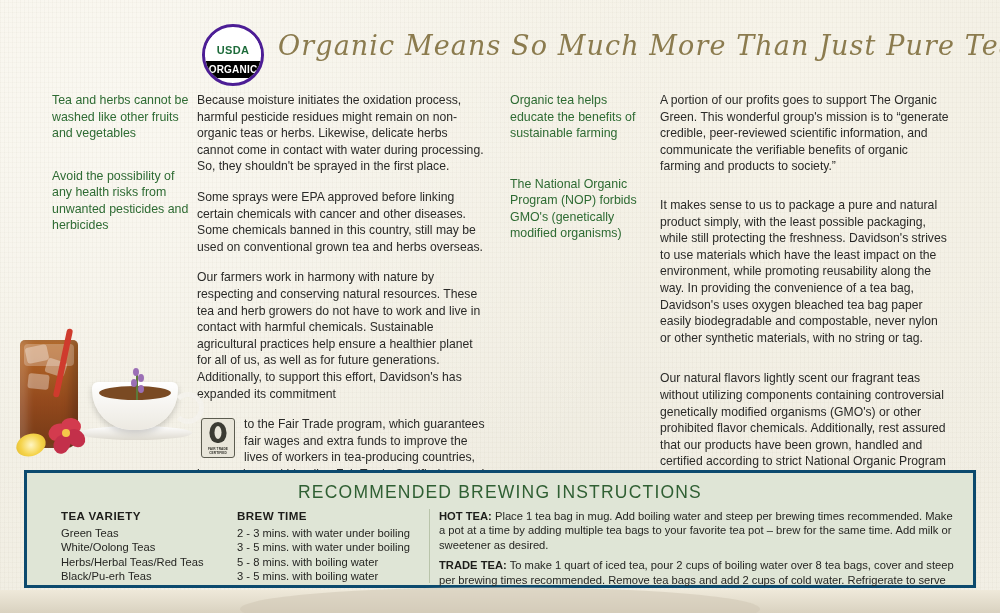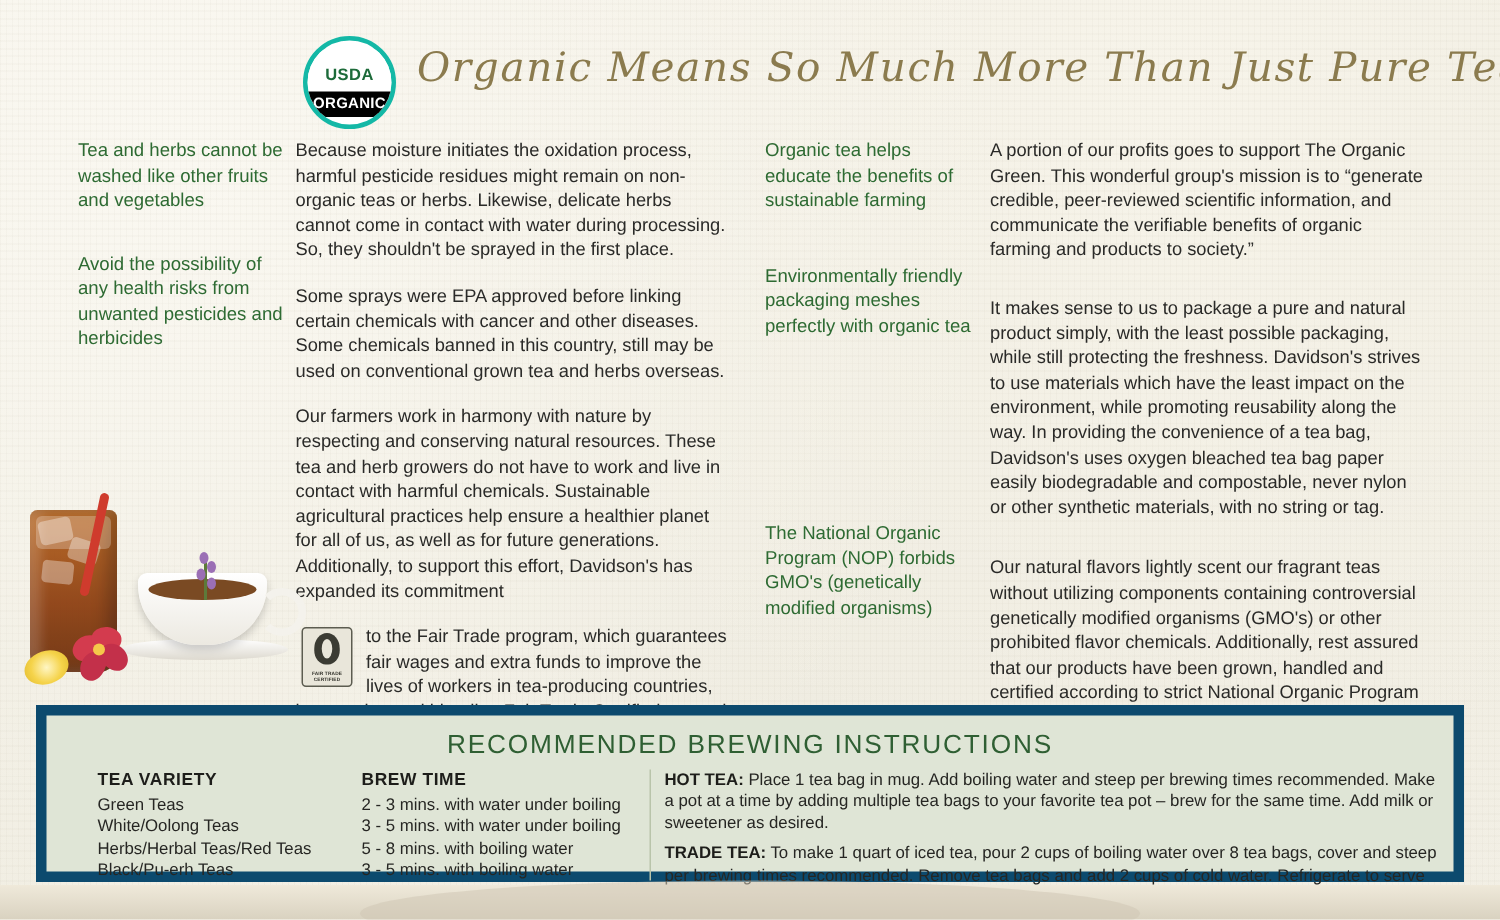--- a/index.html
+++ b/index.html
@@ -22,21 +22,21 @@
     position:absolute;inset:0;
     background-image:
       repeating-linear-gradient(90deg, rgba(150,140,115,0.045) 0px, rgba(150,140,115,0.045) 1px, rgba(0,0,0,0) 1px, rgba(0,0,0,0) 4px),
       repeating-linear-gradient(0deg, rgba(150,140,115,0.035) 0px, rgba(150,140,115,0.035) 1px, rgba(0,0,0,0) 1px, rgba(0,0,0,0) 5px);
     pointer-events:none;
   }
   .usda-seal{
     position:absolute;left:202px;top:24px;
     width:62px;height:62px;border-radius:50%;
     background:#ffffff;
-    border:3px solid #14b8a6;
+    border:3px solid #4c1d95;
     box-sizing:border-box;
     display:flex;flex-direction:column;align-items:center;justify-content:center;
     overflow:hidden;
   }
   .usda-seal .top{
     background:#ffffff;color:#1d6b3a;
     font-size:11px;font-weight:bold;letter-spacing:.3px;
     line-height:14px;width:100%;text-align:center;padding-top:10px;
   }
   .usda-seal .bot{
@@ -175,21 +175,21 @@
     transform:rotate(-18deg);
   }
   .lavender{position:absolute;left:124px;top:36px;width:30px;height:34px;}
   .lav-stem{position:absolute;left:12px;top:8px;width:2px;height:26px;background:#5d7a3a;}
   .lav-bud{position:absolute;width:6px;height:8px;border-radius:50%;background:#9b6fb5;}
 
   
   .brew{
     position:absolute;left:24px;top:470px;width:952px;height:118px;
     background:#dfe5d6;
-    border:7px solid #0c4a6e;
+    border:3px solid #0c4a6e;
     box-sizing:border-box;
   }
   .brew-title{
     text-align:center;
     font-family:"Liberation Sans", sans-serif;
     font-size:17.5px;
     letter-spacing:1.2px;
     color:#2f5f33;
     padding-top:9px;
     font-weight:normal;
@@ -243,21 +243,20 @@
   <p class="body-p">Our farmers work in harmony with nature by respecting and conserving natural resources. These tea and herb growers do not have to work and live in contact with harmful chemicals. Sustainable agricultural practices help ensure a healthier planet for all of us, as well as for future generations. Additionally, to support this effort, Davidson's has expanded its commitment</p>
   <div class="ft-logo">
     <div class="glyph"></div>
     <div class="cap">FAIR TRADE CERTIFIED</div>
   </div>
   <p class="body-p">to the Fair Trade program, which guarantees fair wages and extra funds to improve the lives of workers in tea-producing countries, by sourcing and blending Fair Trade Certified tea and herb blends.</p>
 </div>
 
 <div class="col c3">
   <div class="lead">Organic tea helps educate the benefits of sustainable farming</div>
-  <div class="lead">Environmentally friendly packaging meshes perfectly with organic tea</div>
   <div class="lead">The National Organic Program (NOP) forbids GMO's (genetically modified organisms)</div>
 </div>
 
 <div class="col c4">
   <p class="body-p">A portion of our profits goes to support The Organic Green. This wonderful group's mission is to “generate credible, peer-reviewed scientific information, and communicate the verifiable benefits of organic farming and products to society.”</p>
   <p class="body-p">It makes sense to us to package a pure and natural product simply, with the least possible packaging, while still protecting the freshness. Davidson's strives to use materials which have the least impact on the environment, while promoting reusability along the way. In providing the convenience of a tea bag, Davidson's uses oxygen bleached tea bag paper easily biodegradable and compostable, never nylon or other synthetic materials, with no string or tag.</p>
   <p class="body-p">Our natural flavors lightly scent our fragrant teas without utilizing components containing controversial genetically modified organisms (GMO's) or other prohibited flavor chemicals. Additionally, rest assured that our products have been grown, handled and certified according to strict National Organic Program procedures including labeling and coding.</p>
 </div>
 
 <div class="artwork">

